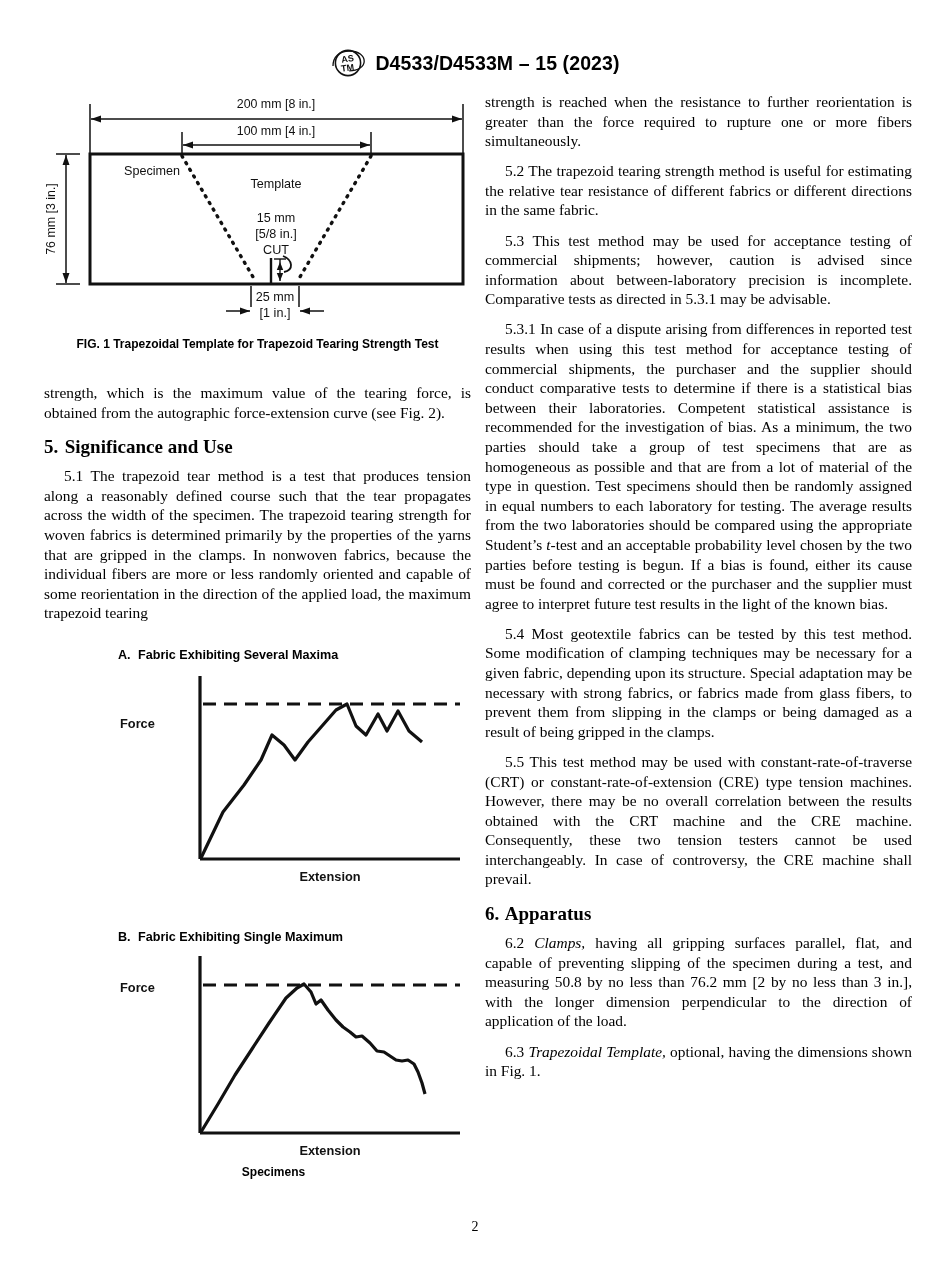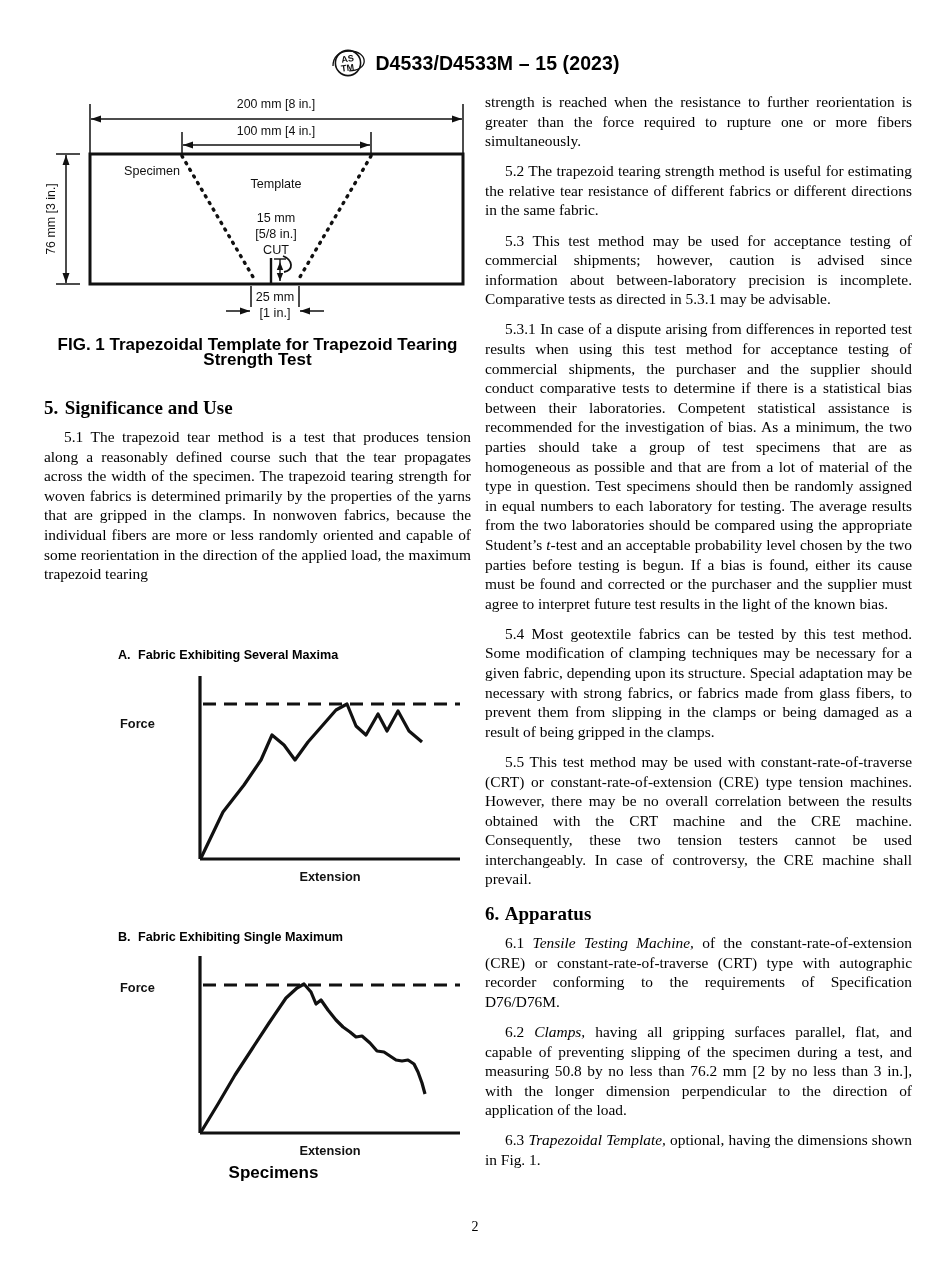--- a/index.html
+++ b/index.html
@@ -46,21 +46,21 @@
     margin:14px 0 8px 0;
   }
   .sechead .num { display:inline-block; min-width:16px; }
   .ref { color:#000000; }
   i, .it { font-style:italic; }
 
   
   .fig1-wrap { position:absolute; left:44px; top:92px; width:427px; }
   .fig-caption {
     font-family:"Liberation Sans", sans-serif;
-    font-weight:bold; font-size:17px;
+    font-weight:bold; font-size:12px;
     text-align:center; line-height:15px;
     margin-top:6px;
   }
   
   .fig2-wrap { position:absolute; left:60px; top:648px; width:427px; }
   .chart-title {
     font-family:"Liberation Sans", sans-serif;
     font-weight:bold; font-size:12.6px;
     margin:0 0 4px 58px;
   }
@@ -149,20 +149,21 @@
         <polygon points="206,219 196,215.5 196,222.5" fill="#111" stroke="none"></polygon>
         <polygon points="256,219 266,215.5 266,222.5" fill="#111" stroke="none"></polygon>
       </g>
       <text x="231" y="209" font-family="Liberation Sans, sans-serif" font-size="12.6" text-anchor="middle" fill="#111">25 mm</text>
       <text x="231" y="225" font-family="Liberation Sans, sans-serif" font-size="12.6" text-anchor="middle" fill="#111">[1 in.]</text>
     </svg>
     <div class="fig-caption">FIG. 1 Trapezoidal Template for Trapezoid Tearing Strength Test</div>
   </div>
 
   <div class="col col-left" style="top:383px;">
+    <p class="body"><span>strength, which is the maximum value of the tearing force, is obtained from the autographic force-extension curve (see </span><span class="ref">Fig. 2</span><span>).</span></p>
 
     <div class="sechead">
       <span class="num">5.</span>
       <span>Significance and Use</span>
     </div>
 
     <p class="body indent">5.1  The trapezoid tear method is a test that produces tension along a reasonably defined course such that the tear propagates across the width of the specimen. The trapezoid tearing strength for woven fabrics is determined primarily by the properties of the yarns that are gripped in the clamps. In nonwoven fabrics, because the individual fibers are more or less randomly oriented and capable of some reorientation in the direction of the applied load, the maximum trapezoid tearing</p>
   </div>
 
   <div class="fig2-wrap">
@@ -214,21 +215,20 @@
 
     <p class="body indent">5.4 Most geotextile fabrics can be tested by this test method. Some modification of clamping techniques may be necessary for a given fabric, depending upon its structure. Special adaptation may be necessary with strong fabrics, or fabrics made from glass fibers, to prevent them from slipping in the clamps or being damaged as a result of being gripped in the clamps.</p>
 
     <p class="body indent">5.5 This test method may be used with constant-rate-of-traverse (CRT) or constant-rate-of-extension (CRE) type tension machines. However, there may be no overall correlation between the results obtained with the CRT machine and the CRE machine. Consequently, these two tension testers cannot be used interchangeably. In case of controversy, the CRE machine shall prevail.</p>
 
     <div class="sechead">
       <span class="num">6.</span>
       <span>Apparatus</span>
     </div>
 
-    <p class="body indent"><span>6.1 </span><i>Tensile Testing Machine,</i><span> of the constant-rate-of-extension (CRE) or constant-rate-of-traverse (CRT) type with autographic recorder conforming to the requirements of Specification </span><span class="ref">D76/D76M</span><span>.</span></p>
 
     <p class="body indent"><span>6.2 </span><i>Clamps,</i><span> having all gripping surfaces parallel, flat, and capable of preventing slipping of the specimen during a test, and measuring 50.8 by no less than 76.2 mm [2 by no less than 3 in.], with the longer dimension perpendicular to the direction of application of the load.</span></p>
 
     <p class="body indent"><span>6.3 </span><i>Trapezoidal Template,</i><span> optional, having the dimensions shown in </span><span class="ref">Fig. 1</span><span>.</span></p>
   </div>
 
   <div class="pagenum">2</div>
 </div>
 
 </body></html>

